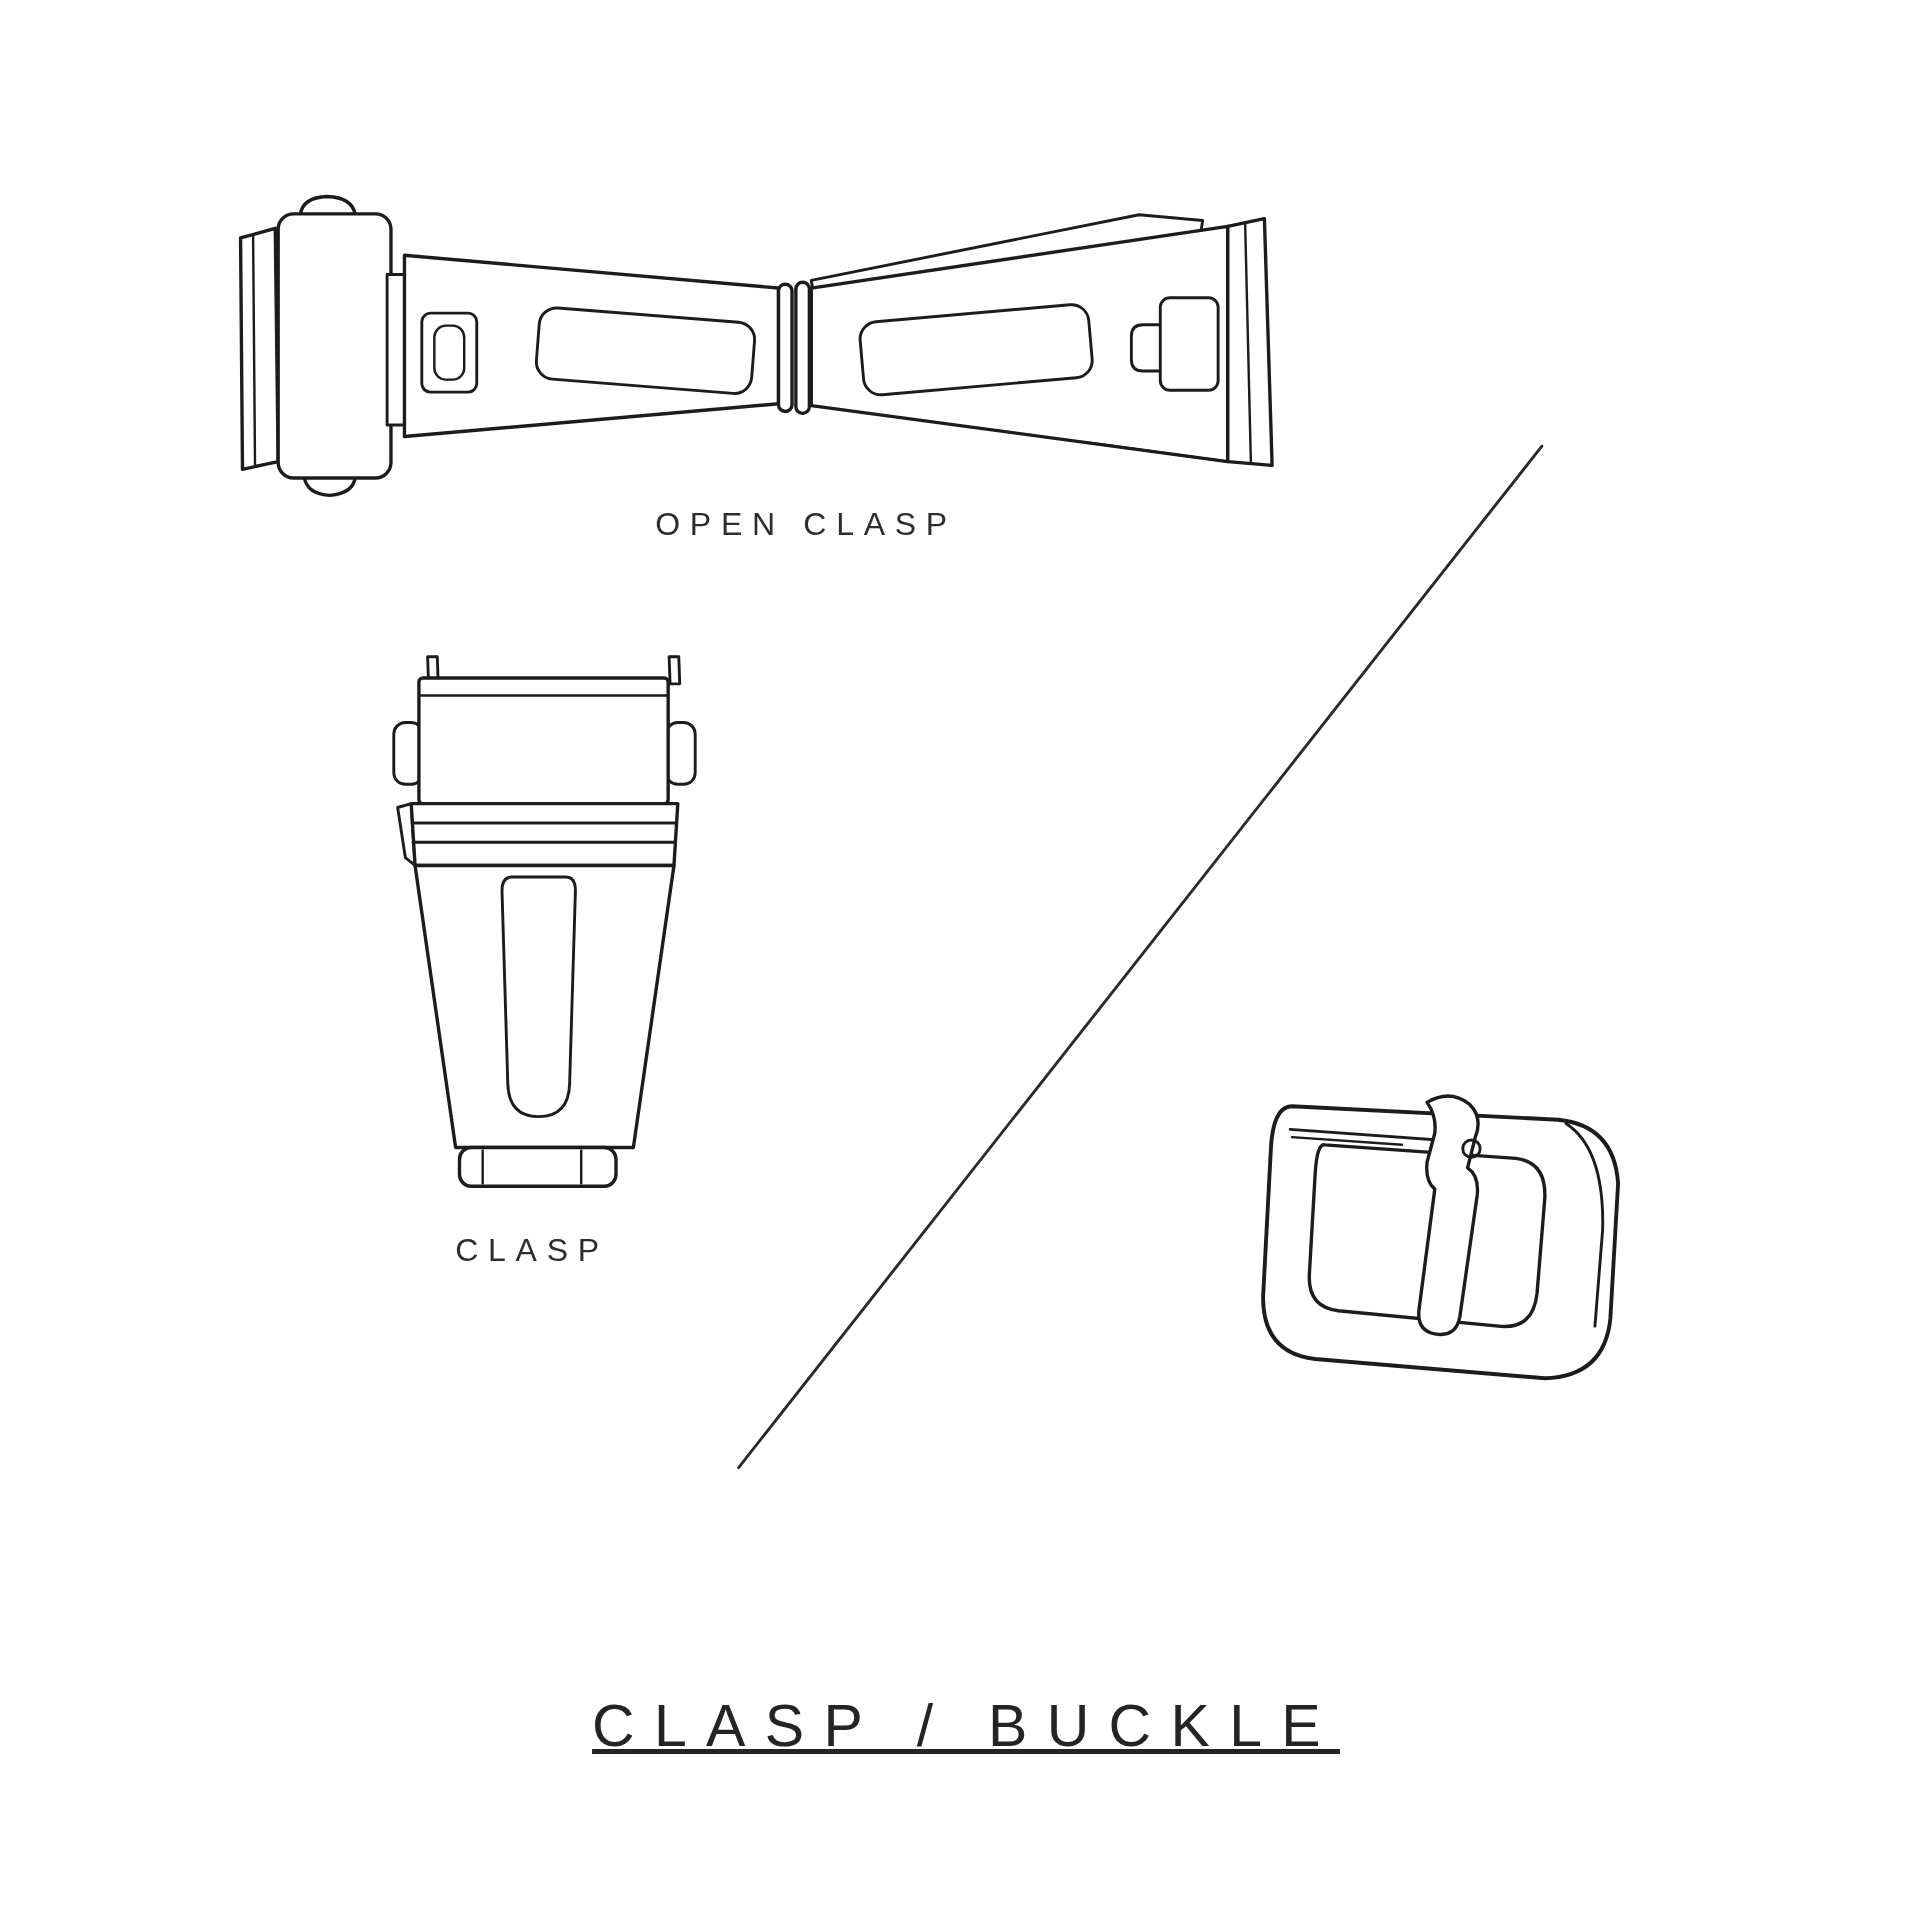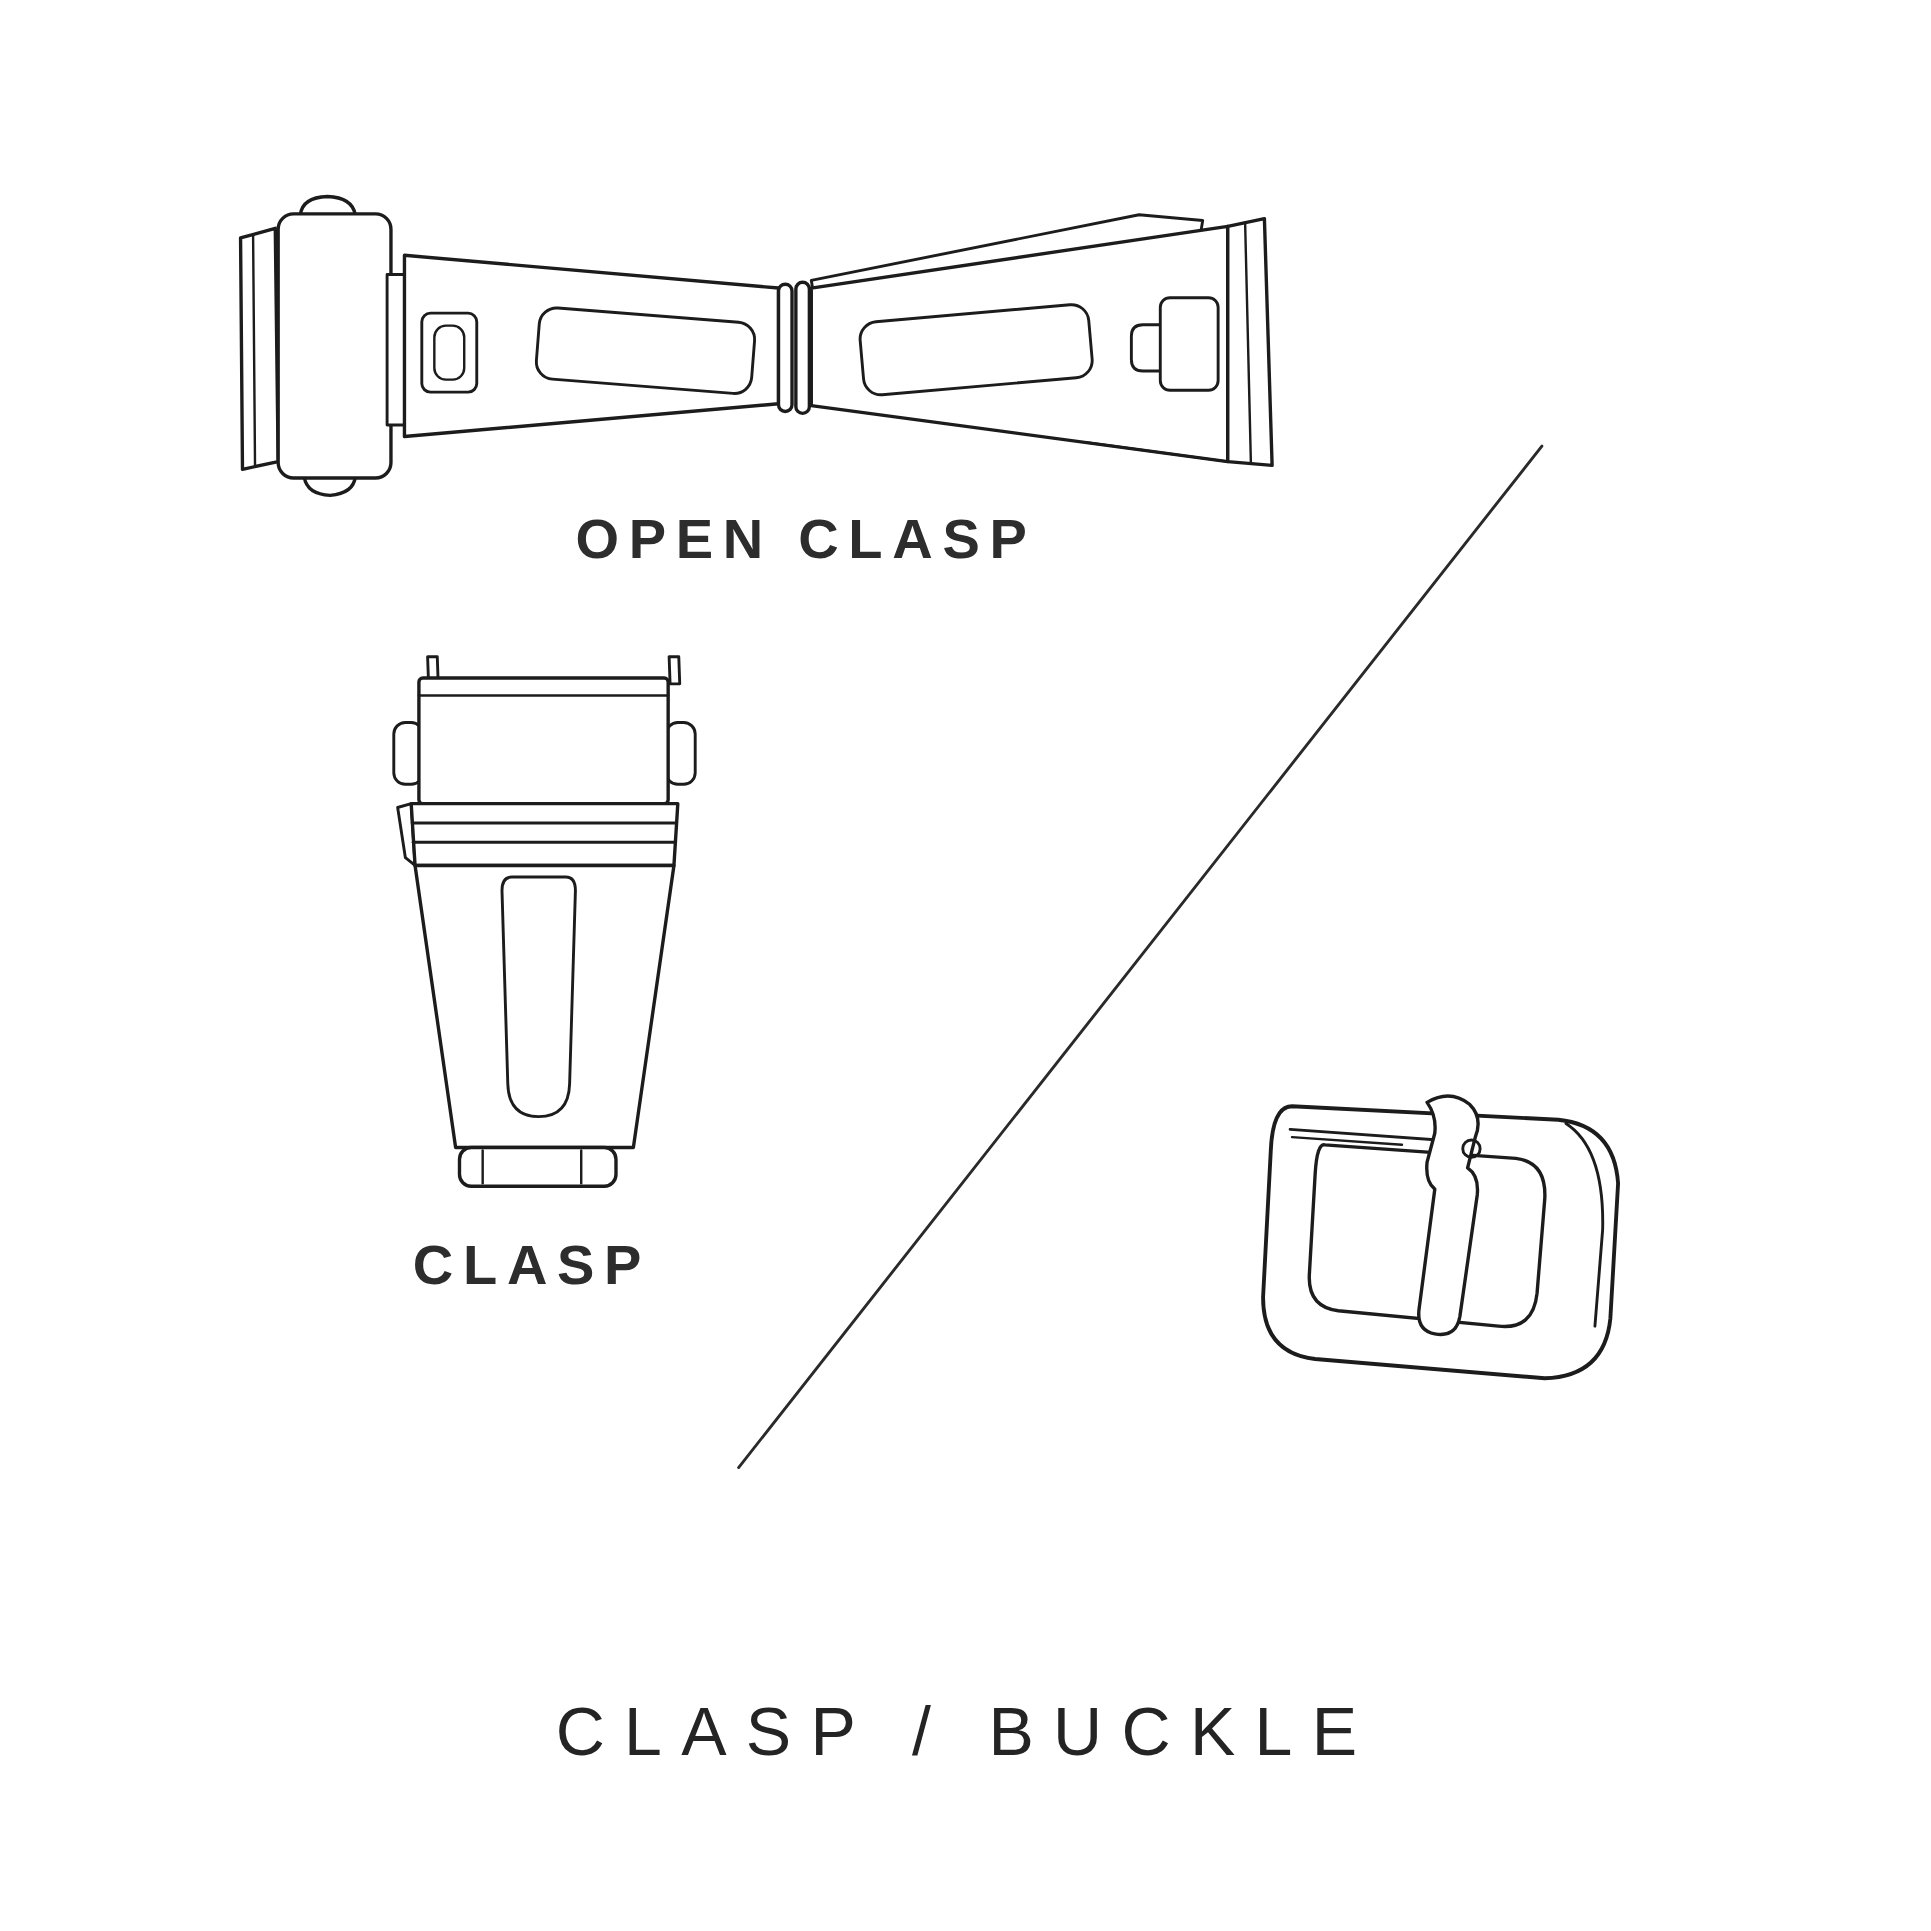--- a/index.html
+++ b/index.html
@@ -7,33 +7,33 @@
     position:relative;
     width:1931px;height:1931px;
     background:#ffffff;
     overflow:hidden;
     font-family:"Liberation Sans", sans-serif;
   }
   .illus{position:absolute;}
   .label{
     position:absolute;
     transform:translateX(-50%);
-    font-size:56px;
+    font-size:32px;
     letter-spacing:9.7px;
     color:#2d2d2d;
     white-space:nowrap;
-    font-weight:bold;
   }
   .title{
     position:absolute;
     transform:translateX(-50%);
-    font-size:68px;
+    font-size:59px;
     letter-spacing:19.3px;
     color:#242424;
     white-space:nowrap;
+    text-decoration:underline;
   }
 </style>
 </head>
 <body>
 
 <div id="canvas">
 
   <svg class="illus" style="left:232px;top:182px" width="1067" height="322" viewBox="0 0 1105 334" fill="none" stroke="#1c1c1c" stroke-width="3.5" stroke-linejoin="round" stroke-linecap="round">
 
     <path d="M8,58 L44,48 L47,290 L10,298 Z" fill="#fff"></path>

